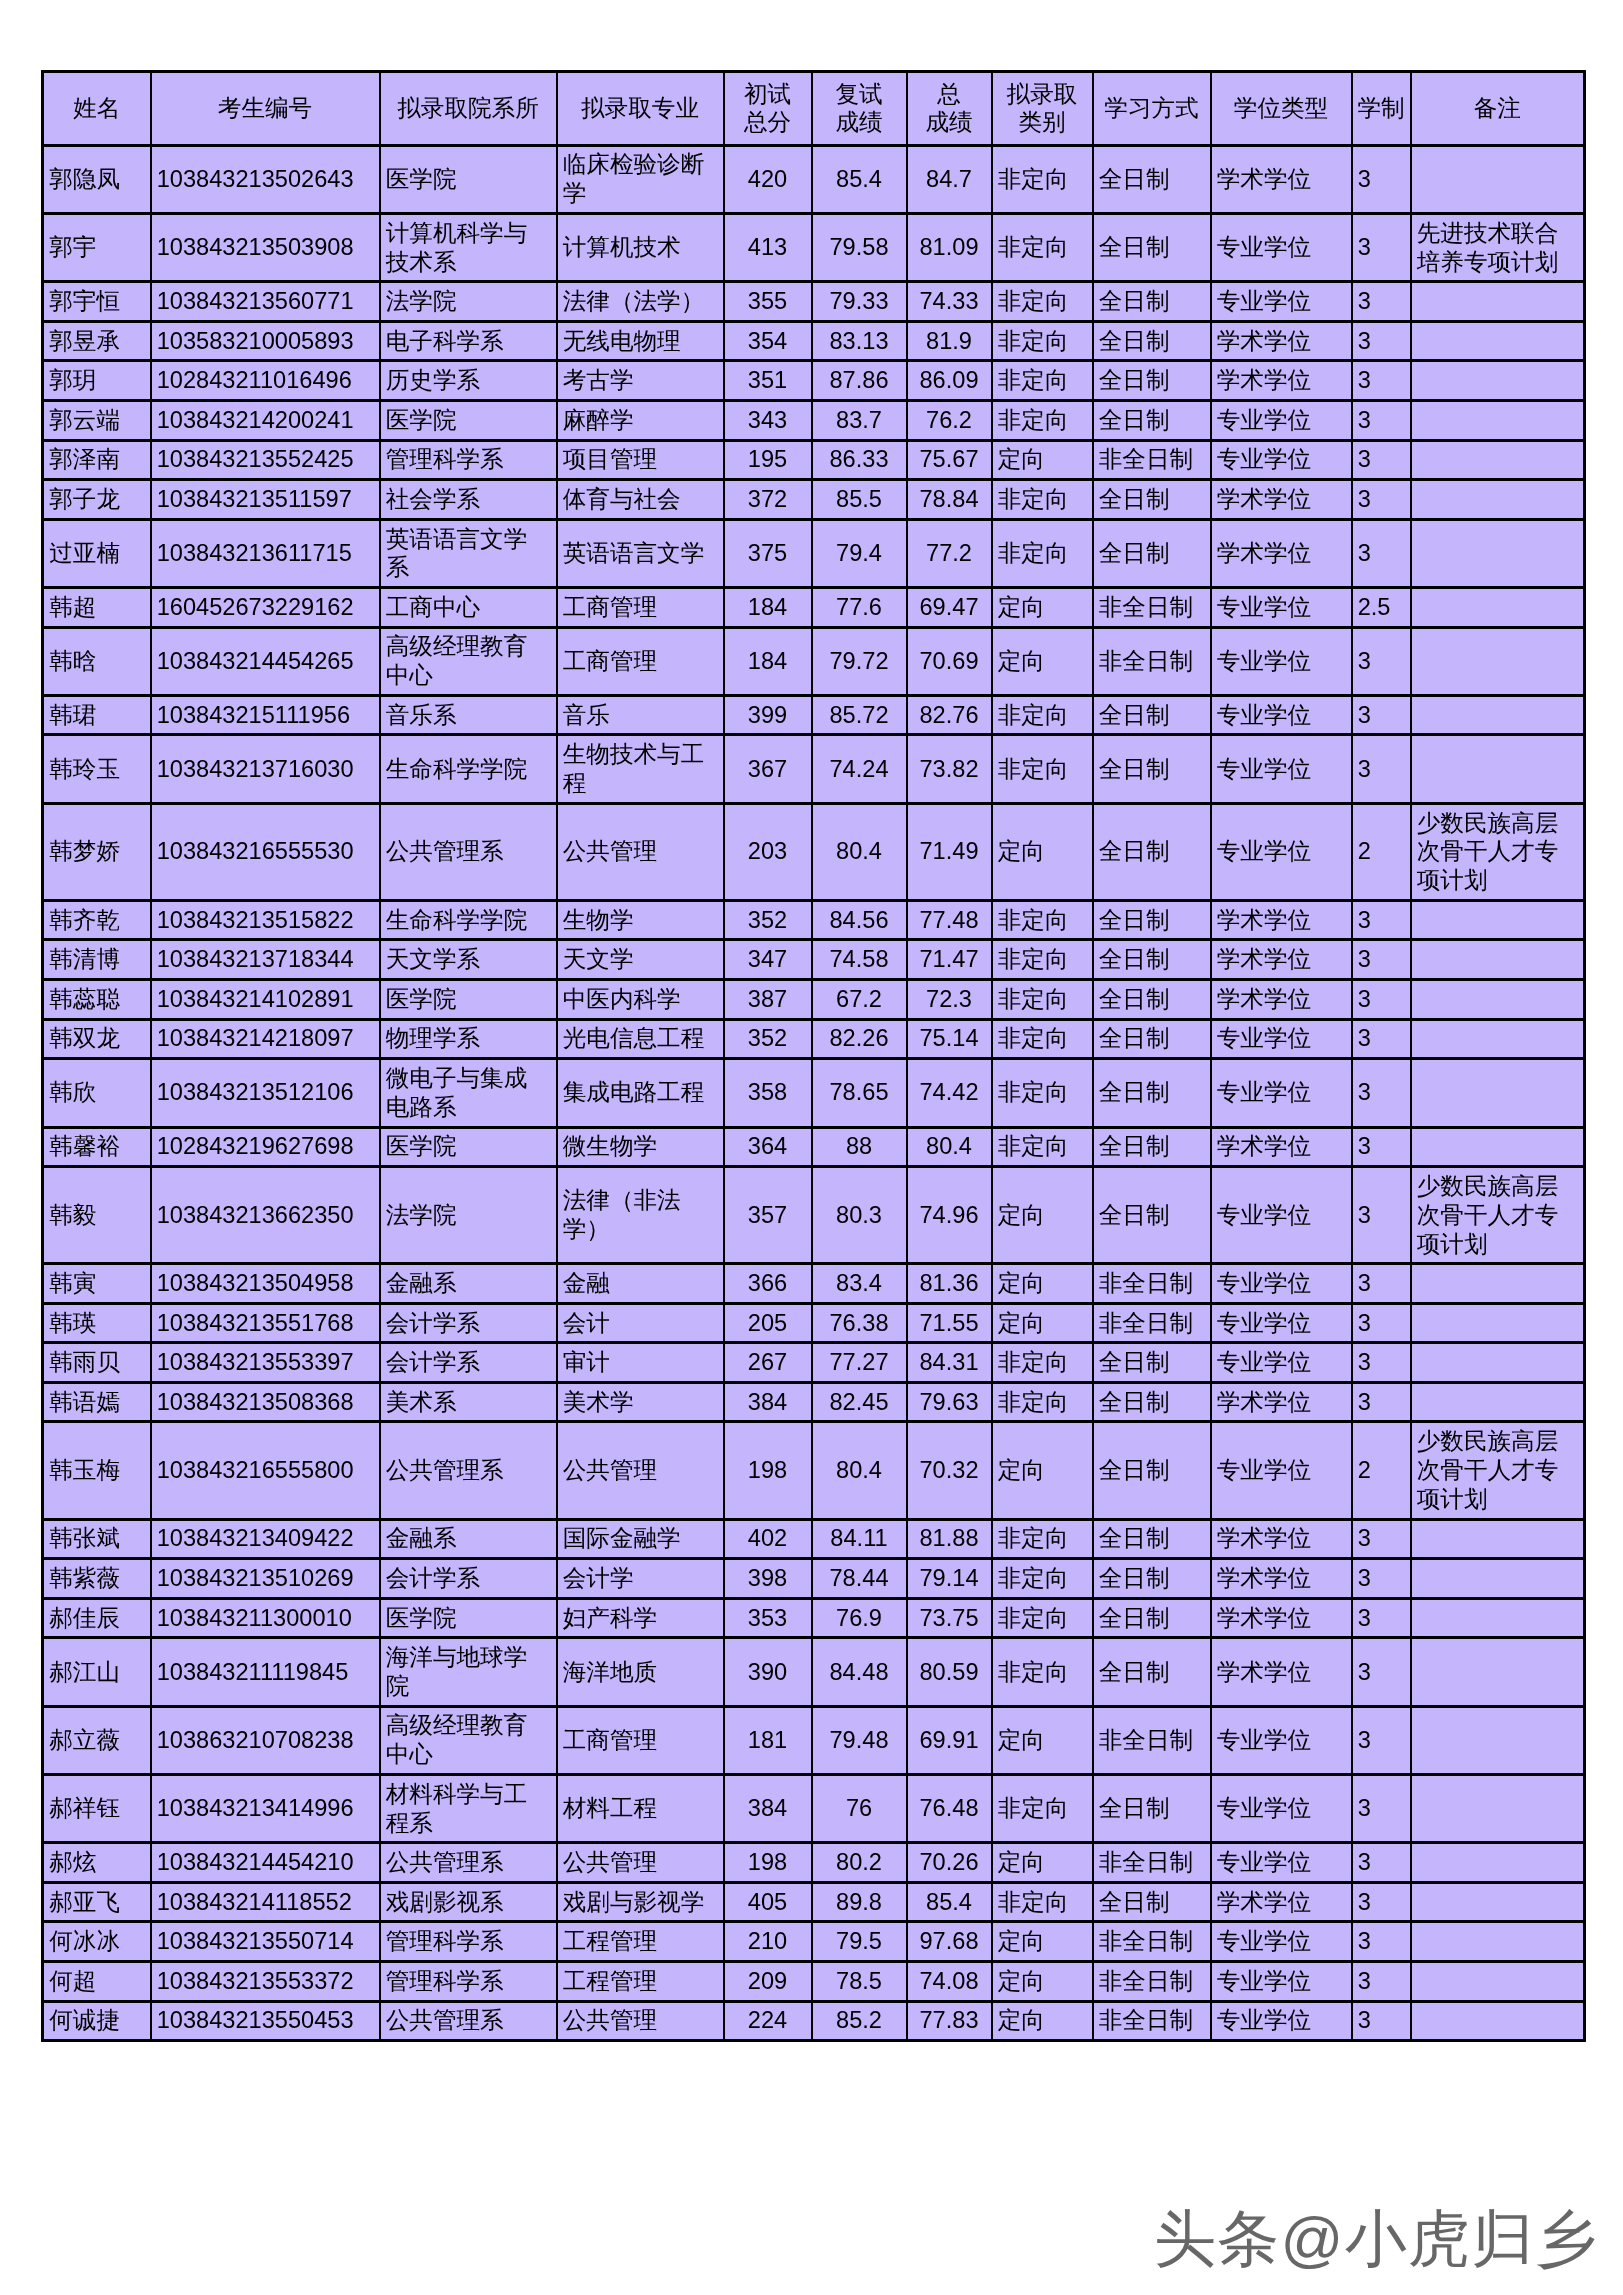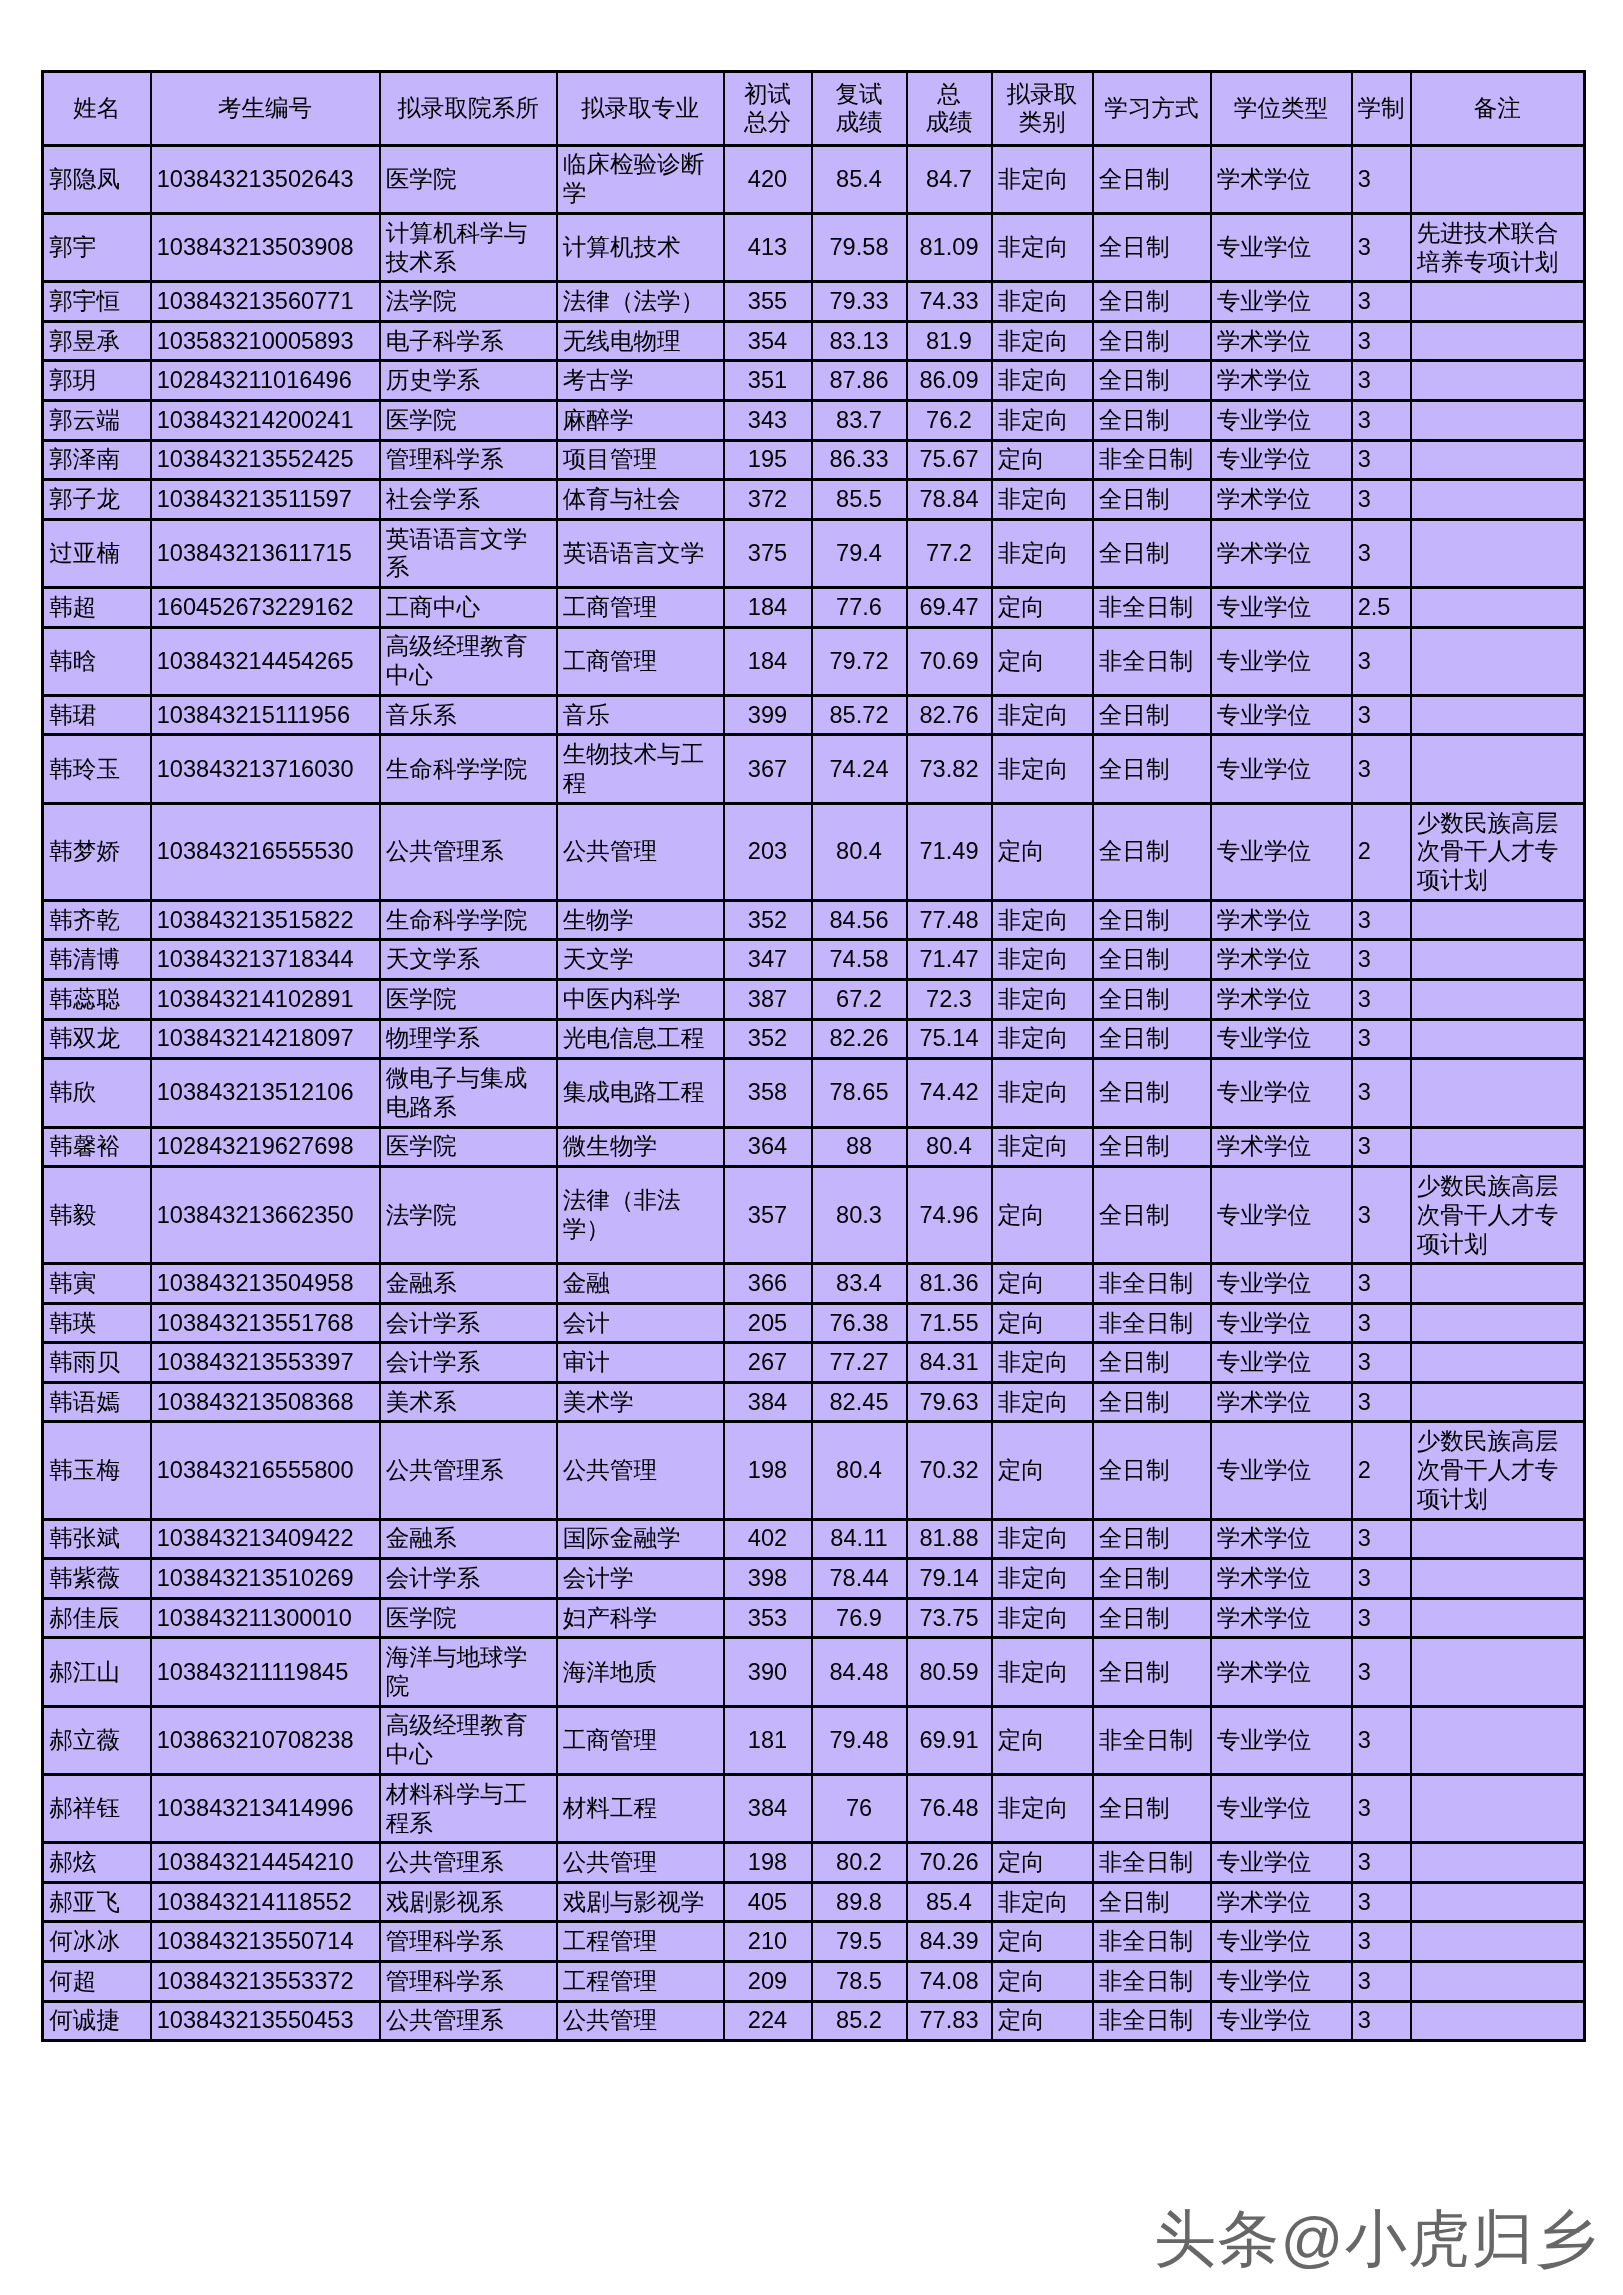--- a/index.html
+++ b/index.html
@@ -578,21 +578,21 @@
           <td>3</td>
           <td></td>
         </tr>
         <tr>
           <td>何冰冰</td>
           <td>103843213550714</td>
           <td>管理科学系</td>
           <td>工程管理</td>
           <td class="num">210</td>
           <td class="num">79.5</td>
-          <td class="num">84.39</td>
+          <td class="num">97.68</td>
           <td>定向</td>
           <td>非全日制</td>
           <td>专业学位</td>
           <td>3</td>
           <td></td>
         </tr>
         <tr>
           <td>何超</td>
           <td>103843213553372</td>
           <td>管理科学系</td>

